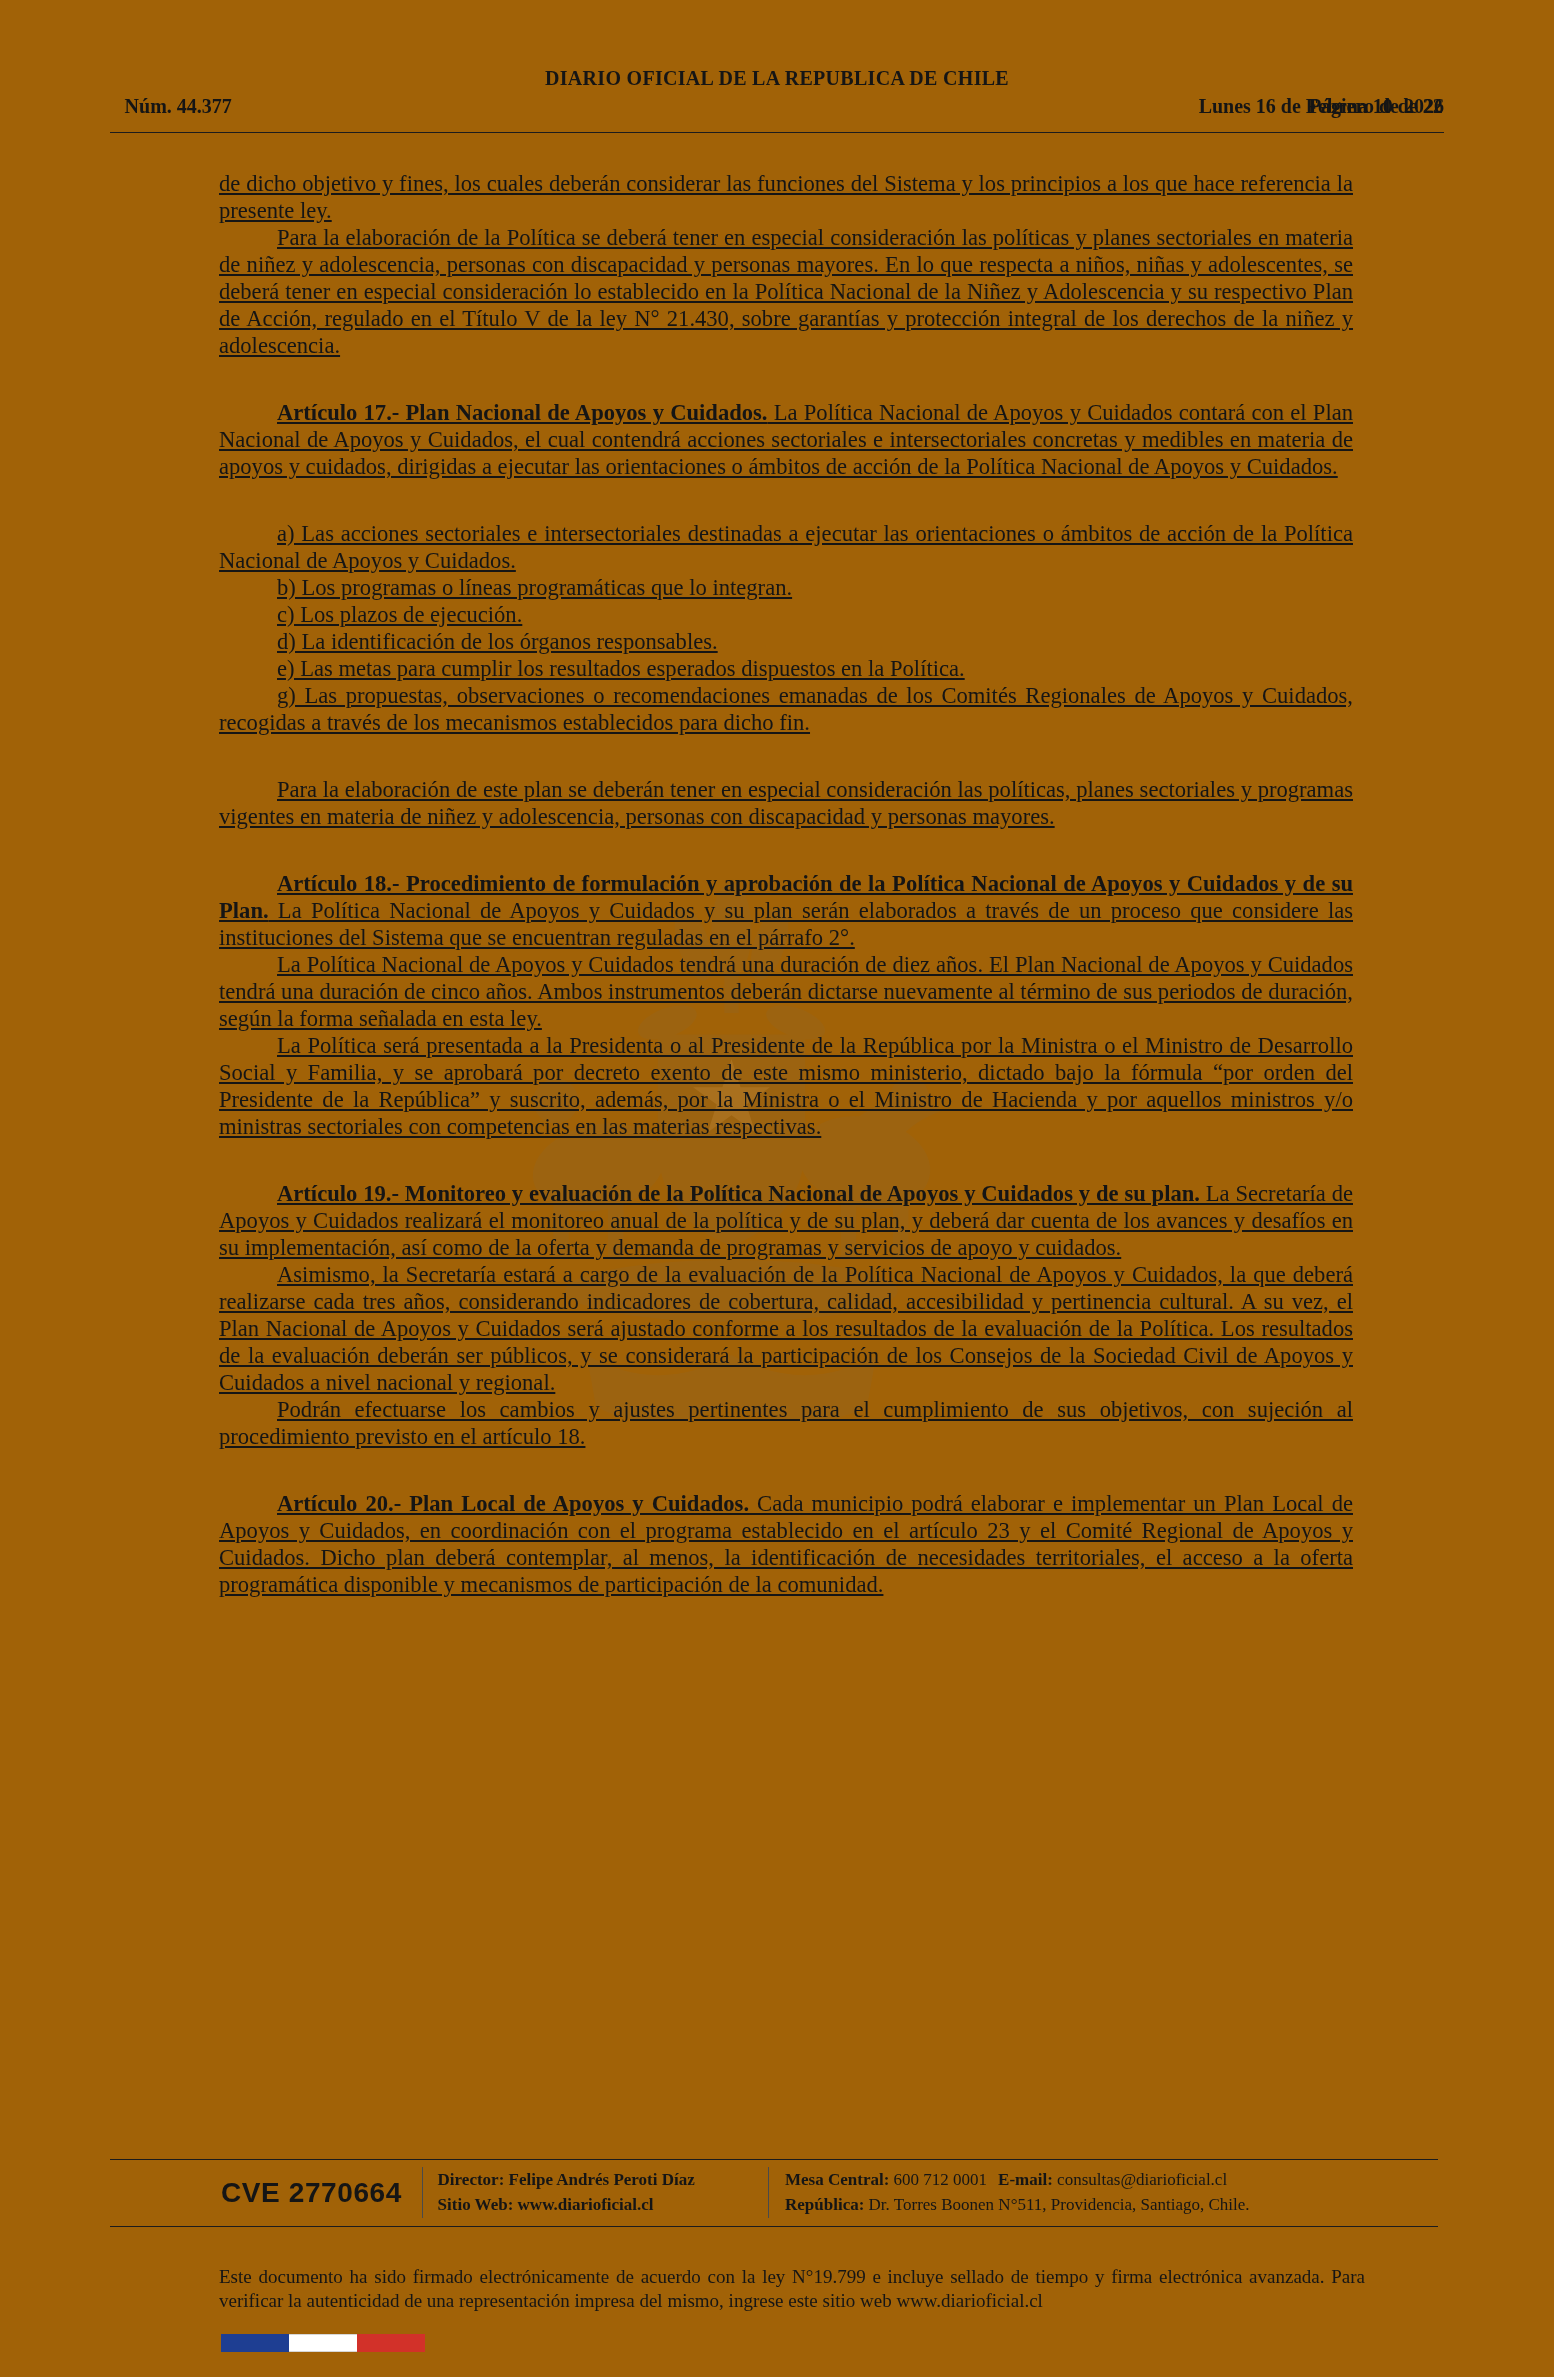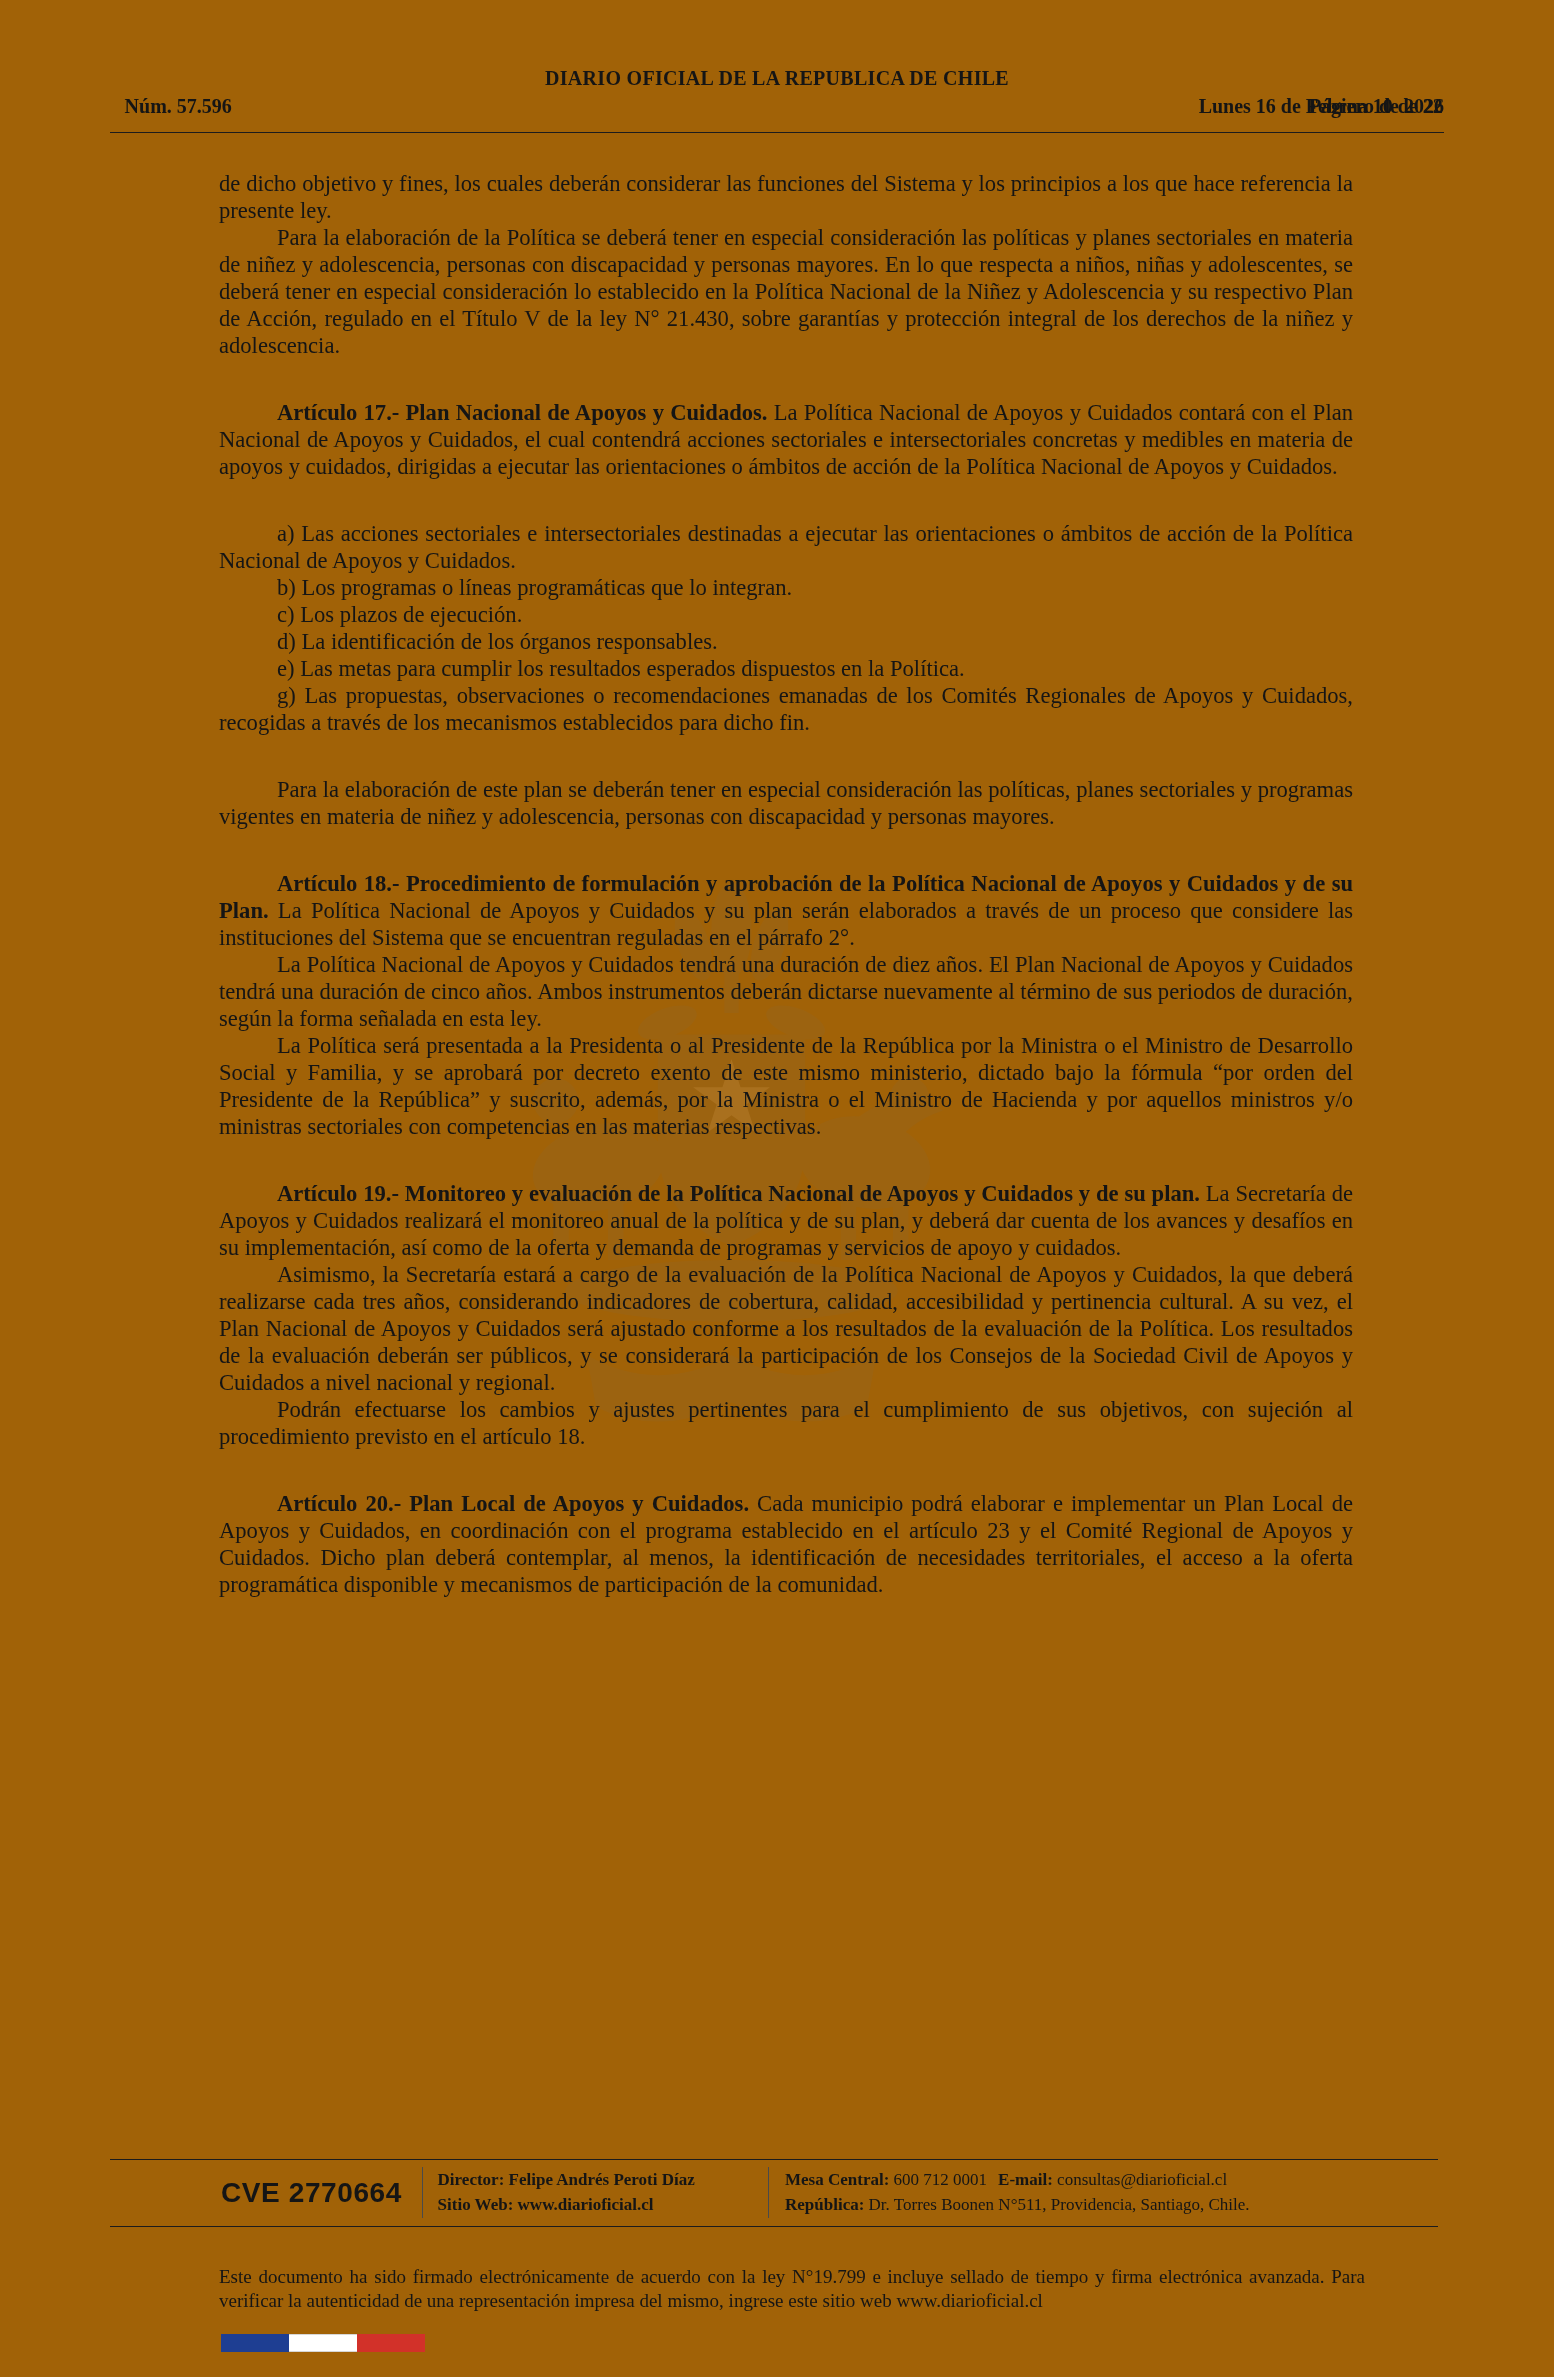--- a/index.html
+++ b/index.html
@@ -19,21 +19,21 @@
 
   
   .watermark { position:absolute; left:494px; top:853px; width:475px; height:719px; opacity:0.09; z-index:0; }
 
   
   .bodytext {
     position:relative; z-index:1;
     margin:37px 201px 0 219px;
     font-size:22.6px; line-height:27px; text-align:justify;
   }
-  .bodytext p { text-align:justify; }
+  .bodytext p { text-align:justify;text-decoration:underline; }
   .bodytext p.indent { text-indent:58px; }
   .bodytext p.gap { margin-top:40px; }
 
   
   .footer { position:absolute; left:110px; right:116px; top:2159px; z-index:1; }
   .fbox { border-top:1.8px solid #1c1c1c; border-bottom:1.8px solid #1c1c1c; display:flex; align-items:stretch; padding:7.3px 0; }
   .fcol1 { width:312px; padding-left:111px; display:flex; align-items:center;
            font-family:"Liberation Sans", sans-serif; font-weight:bold; font-size:28px; letter-spacing:0.6px; }
   .fcol2 { width:346px; border-left:1.2px solid #4a4a4a; padding:1.2px 6.1px 1.2px 14.6px;
            font-size:17px; line-height:24.4px; font-weight:bold; }
@@ -50,21 +50,21 @@
   .flag .w { width:68px; background:#ffffff; border-top:0.6px solid #d6d6d6; border-bottom:0.6px solid #d6d6d6; }
   .flag .r { width:68px; background:#d23129; }
 </style>
 </head>
 <body>
 
 <div class="page">
 
   <div class="masthead">DIARIO OFICIAL DE LA REPUBLICA DE CHILE</div>
   <div class="header-row">
-    <span class="left">Núm. 57.596</span>
+    <span class="left">Núm. 44.377</span>
     <span class="center">Lunes 16 de Febrero de 2026</span>
     <span class="right">Página 10 de 22</span>
   </div>
   <div class="rule"></div>
 
   <svg class="watermark" viewBox="0 0 400 600" xmlns="http://www.w3.org/2000/svg">
     <g fill="#6f6f6f">
       <ellipse cx="200" cy="62" rx="17" ry="40"></ellipse>
       <ellipse cx="168" cy="74" rx="13" ry="32" transform="rotate(-18 168 74)"></ellipse>
       <ellipse cx="232" cy="74" rx="13" ry="32" transform="rotate(18 232 74)"></ellipse>

